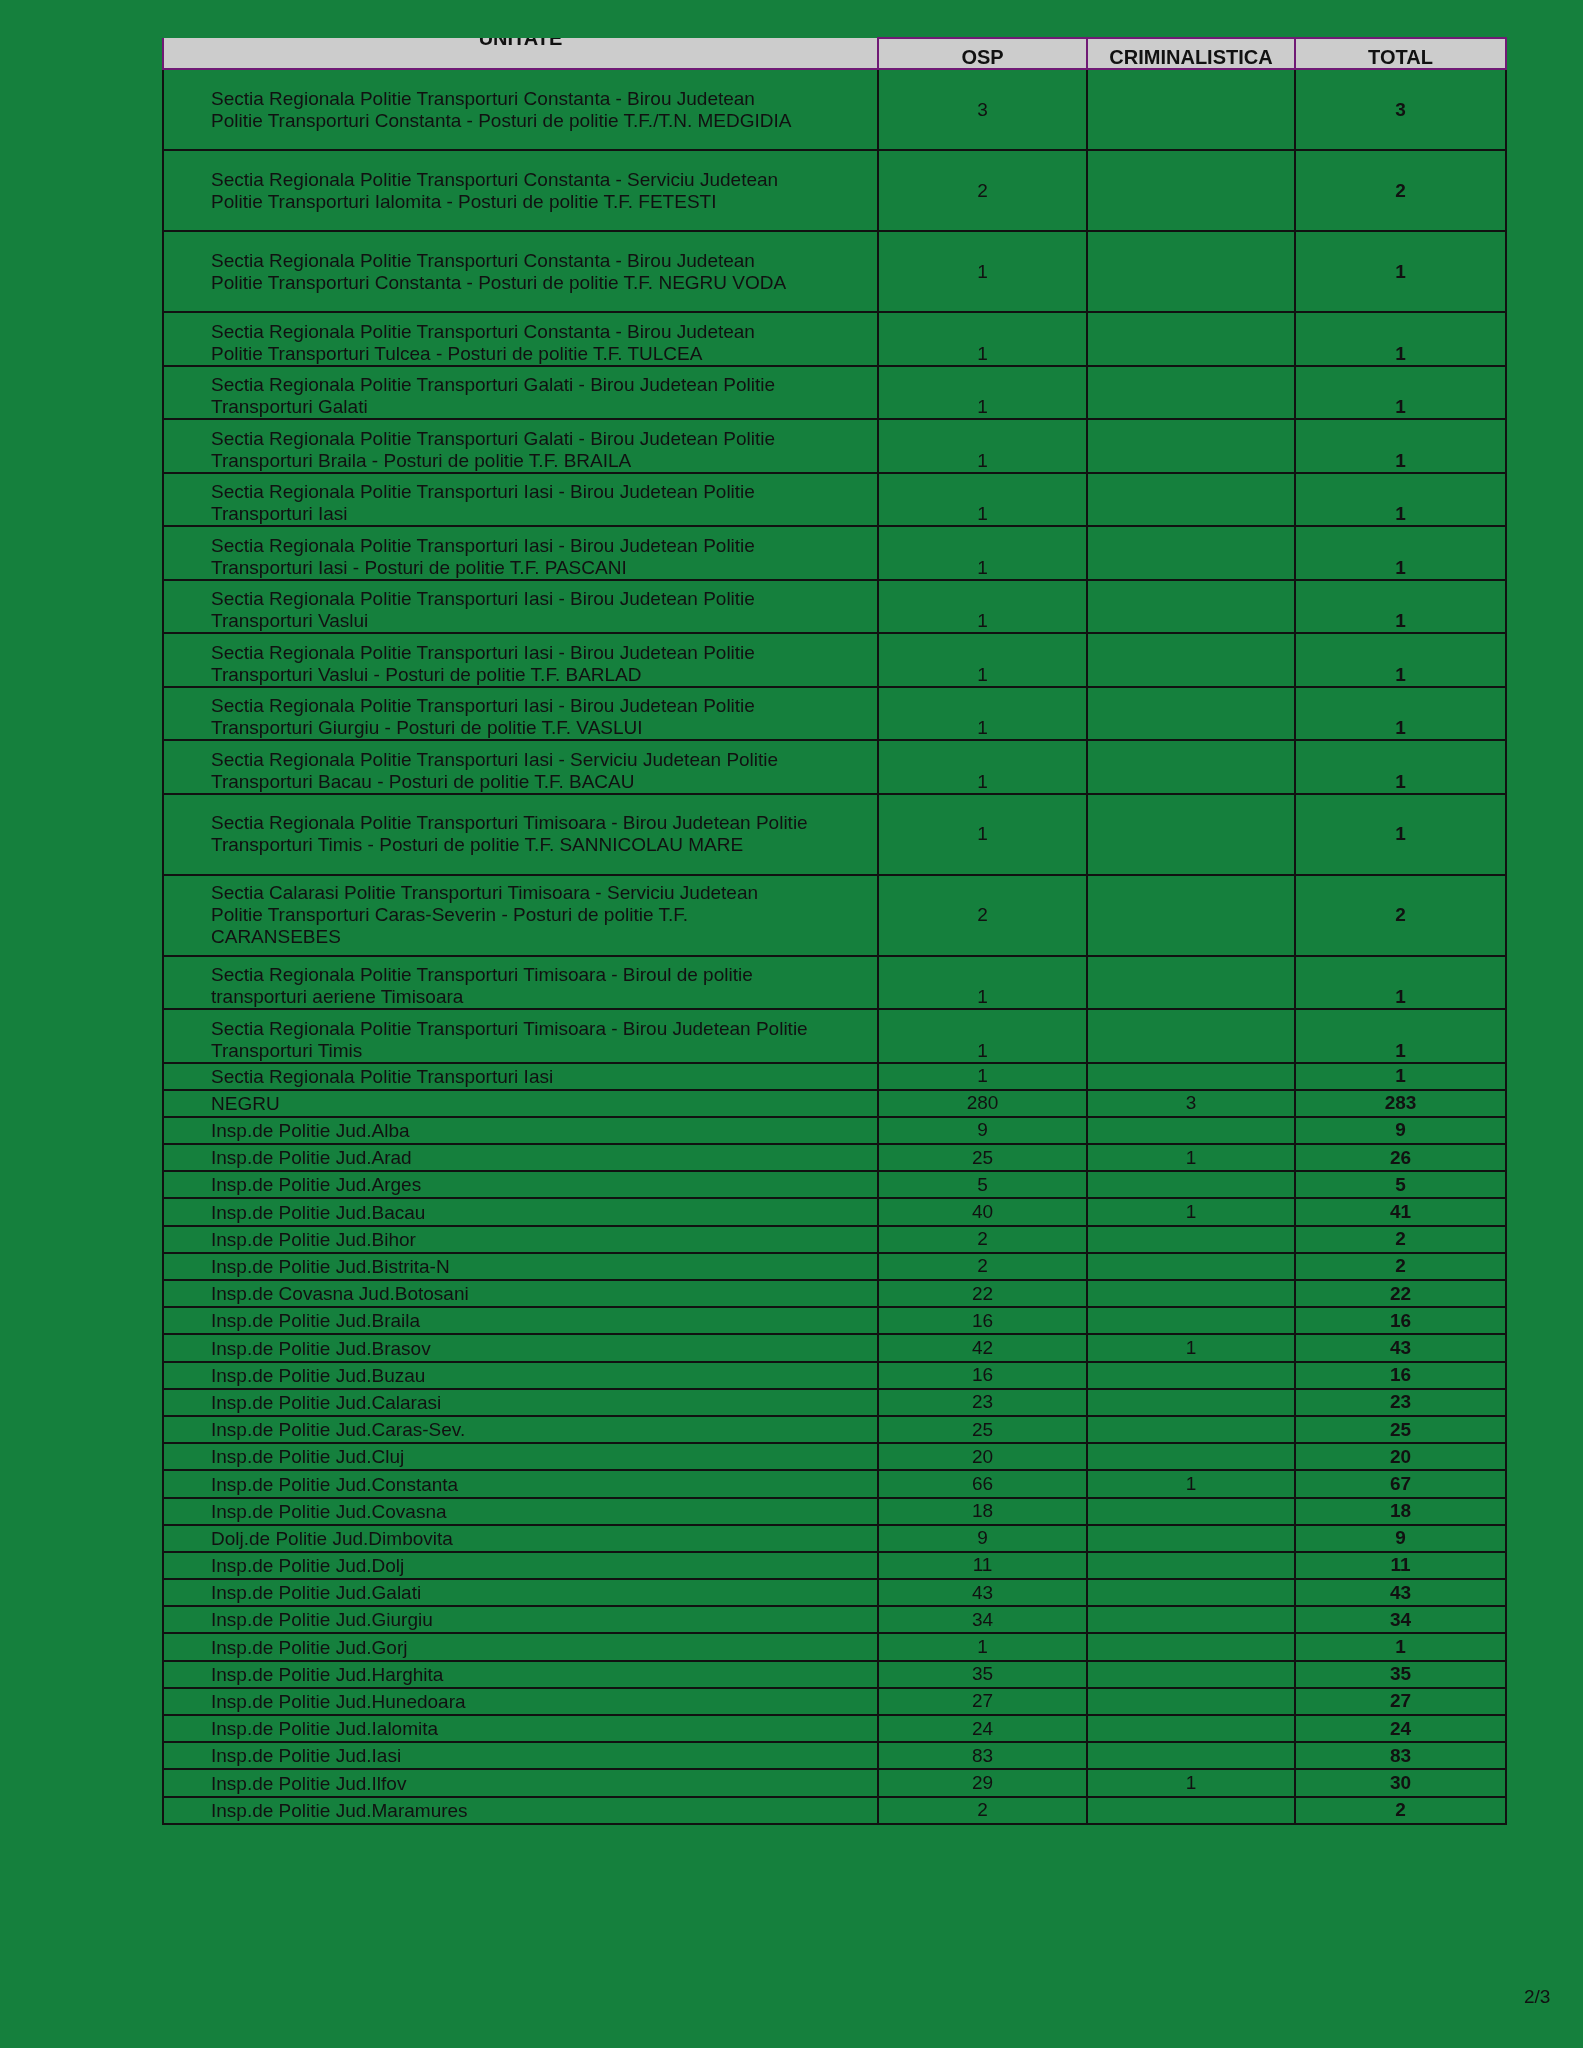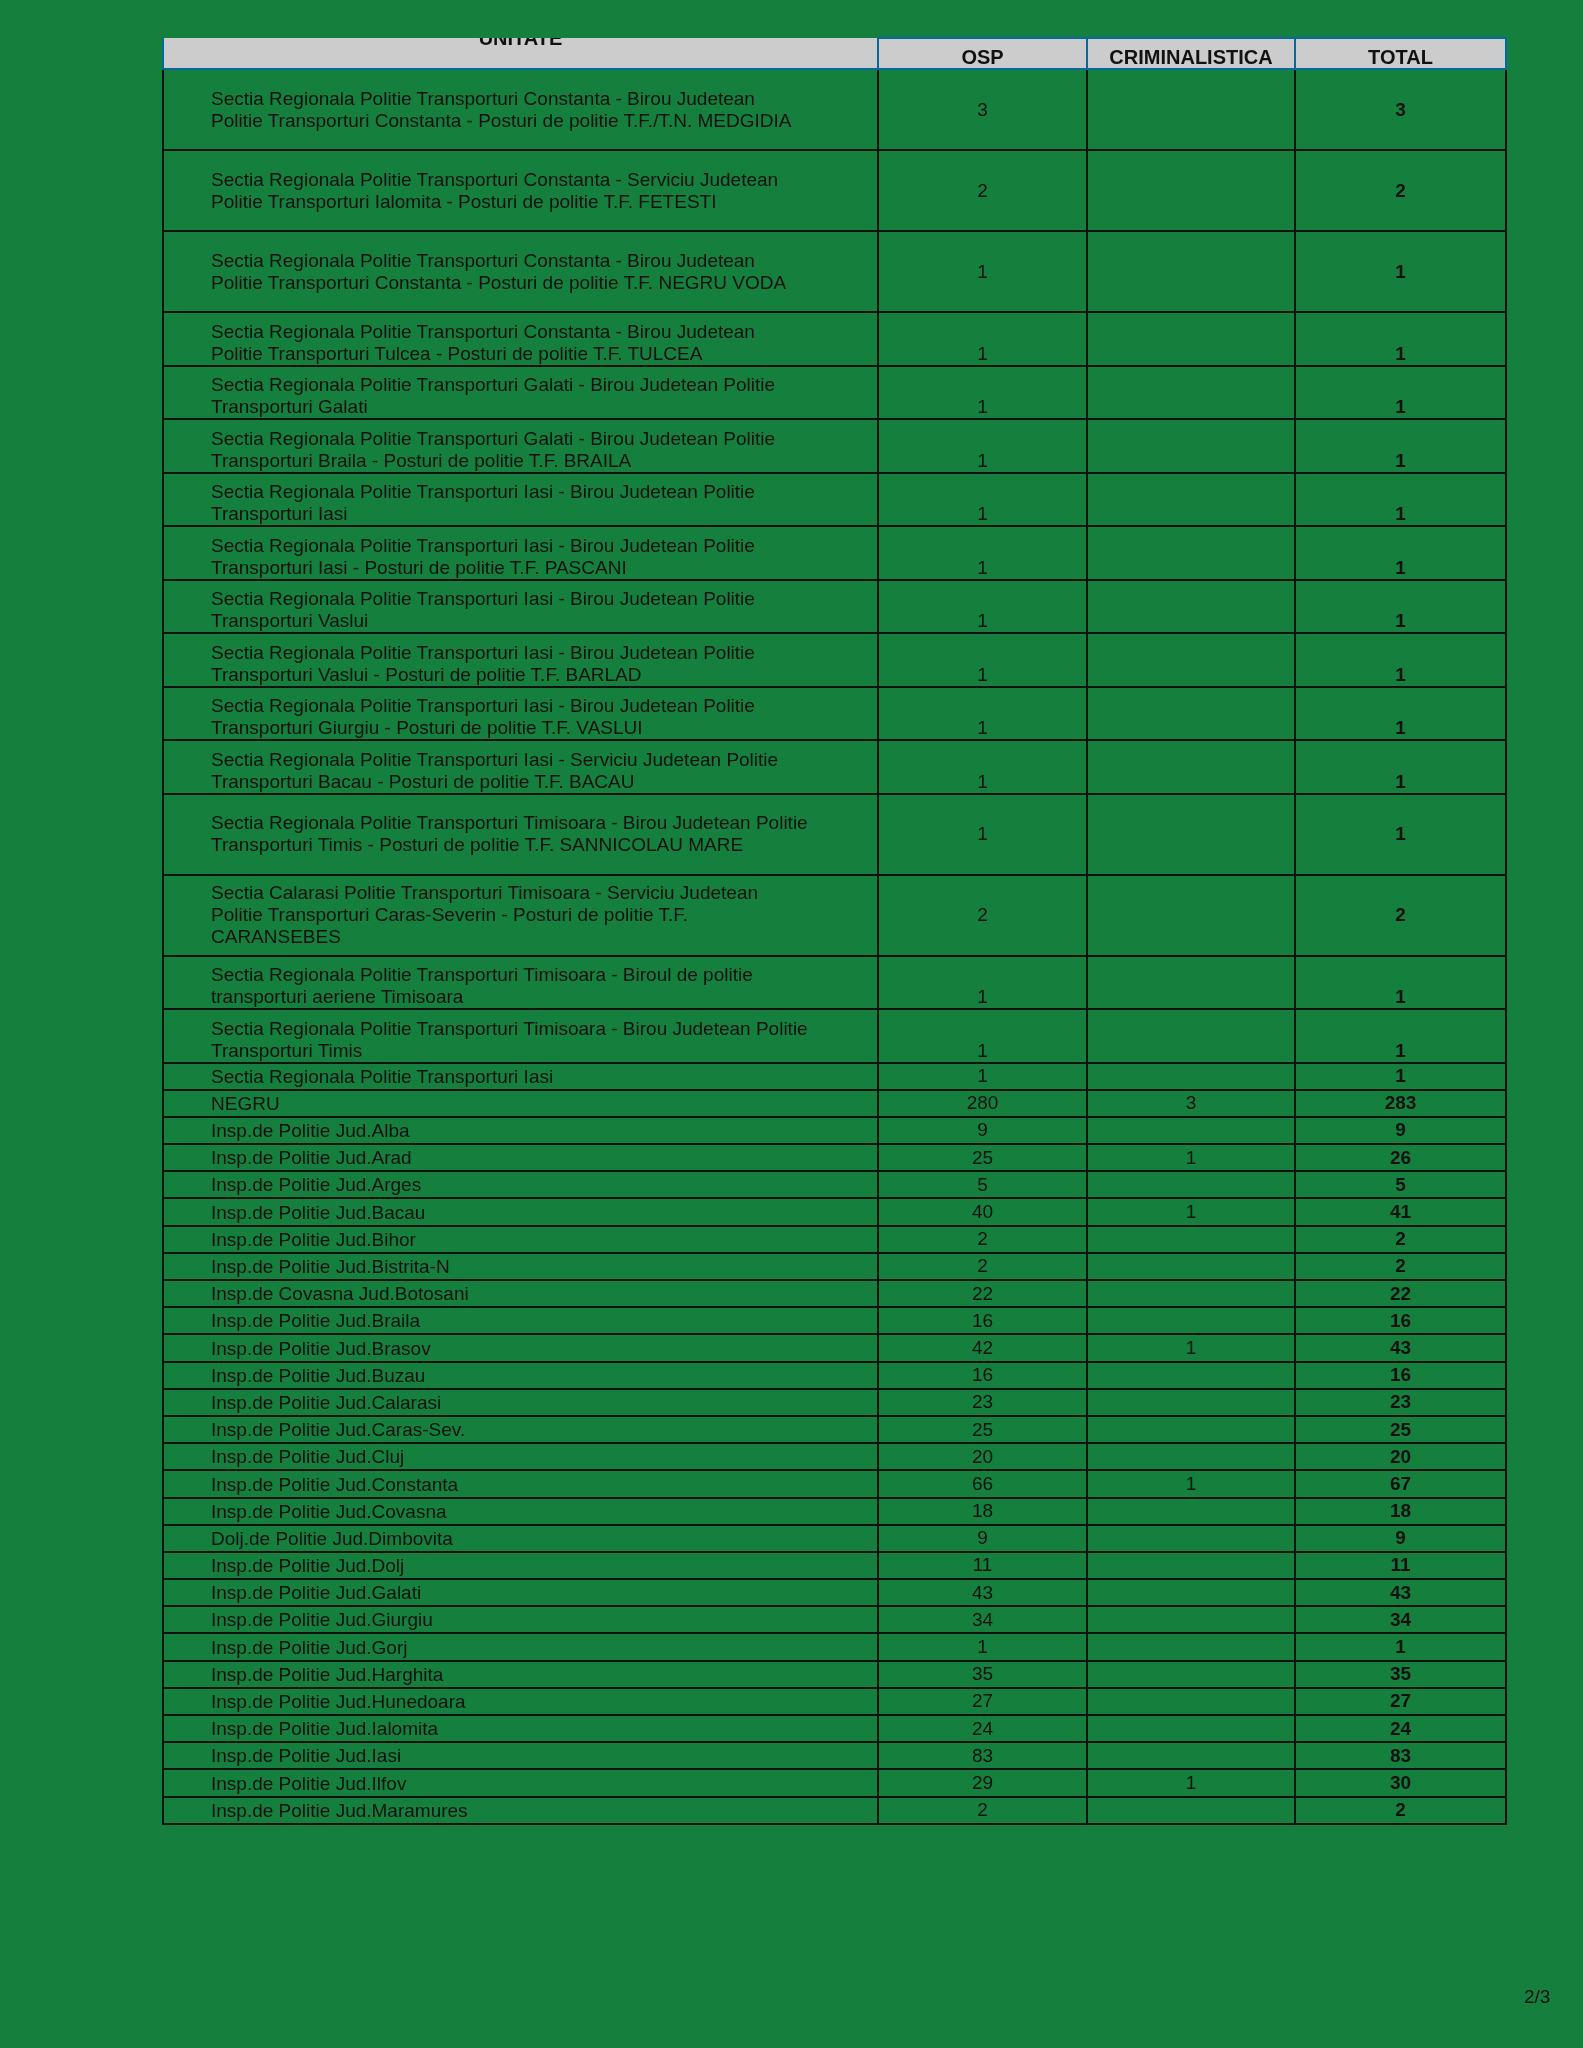--- a/index.html
+++ b/index.html
@@ -34,21 +34,21 @@
   table.report col.c-osp { width: 209px; }
   table.report col.c-crim { width: 208px; }
   table.report col.c-total { width: 211px; }
 
   table.report th {
     background: #cccccc;
     font-weight: bold;
     font-size: 20px;
     height: 29px;
     padding: 0;
-    border: 2px solid #0369a1;
+    border: 2px solid #701a75;
     vertical-align: bottom;
     text-align: center;
     line-height: 22px;
     overflow: hidden;
   }
   table.report th.th-unit {
     border-top: none;
     position: relative;
     vertical-align: top;
   }

